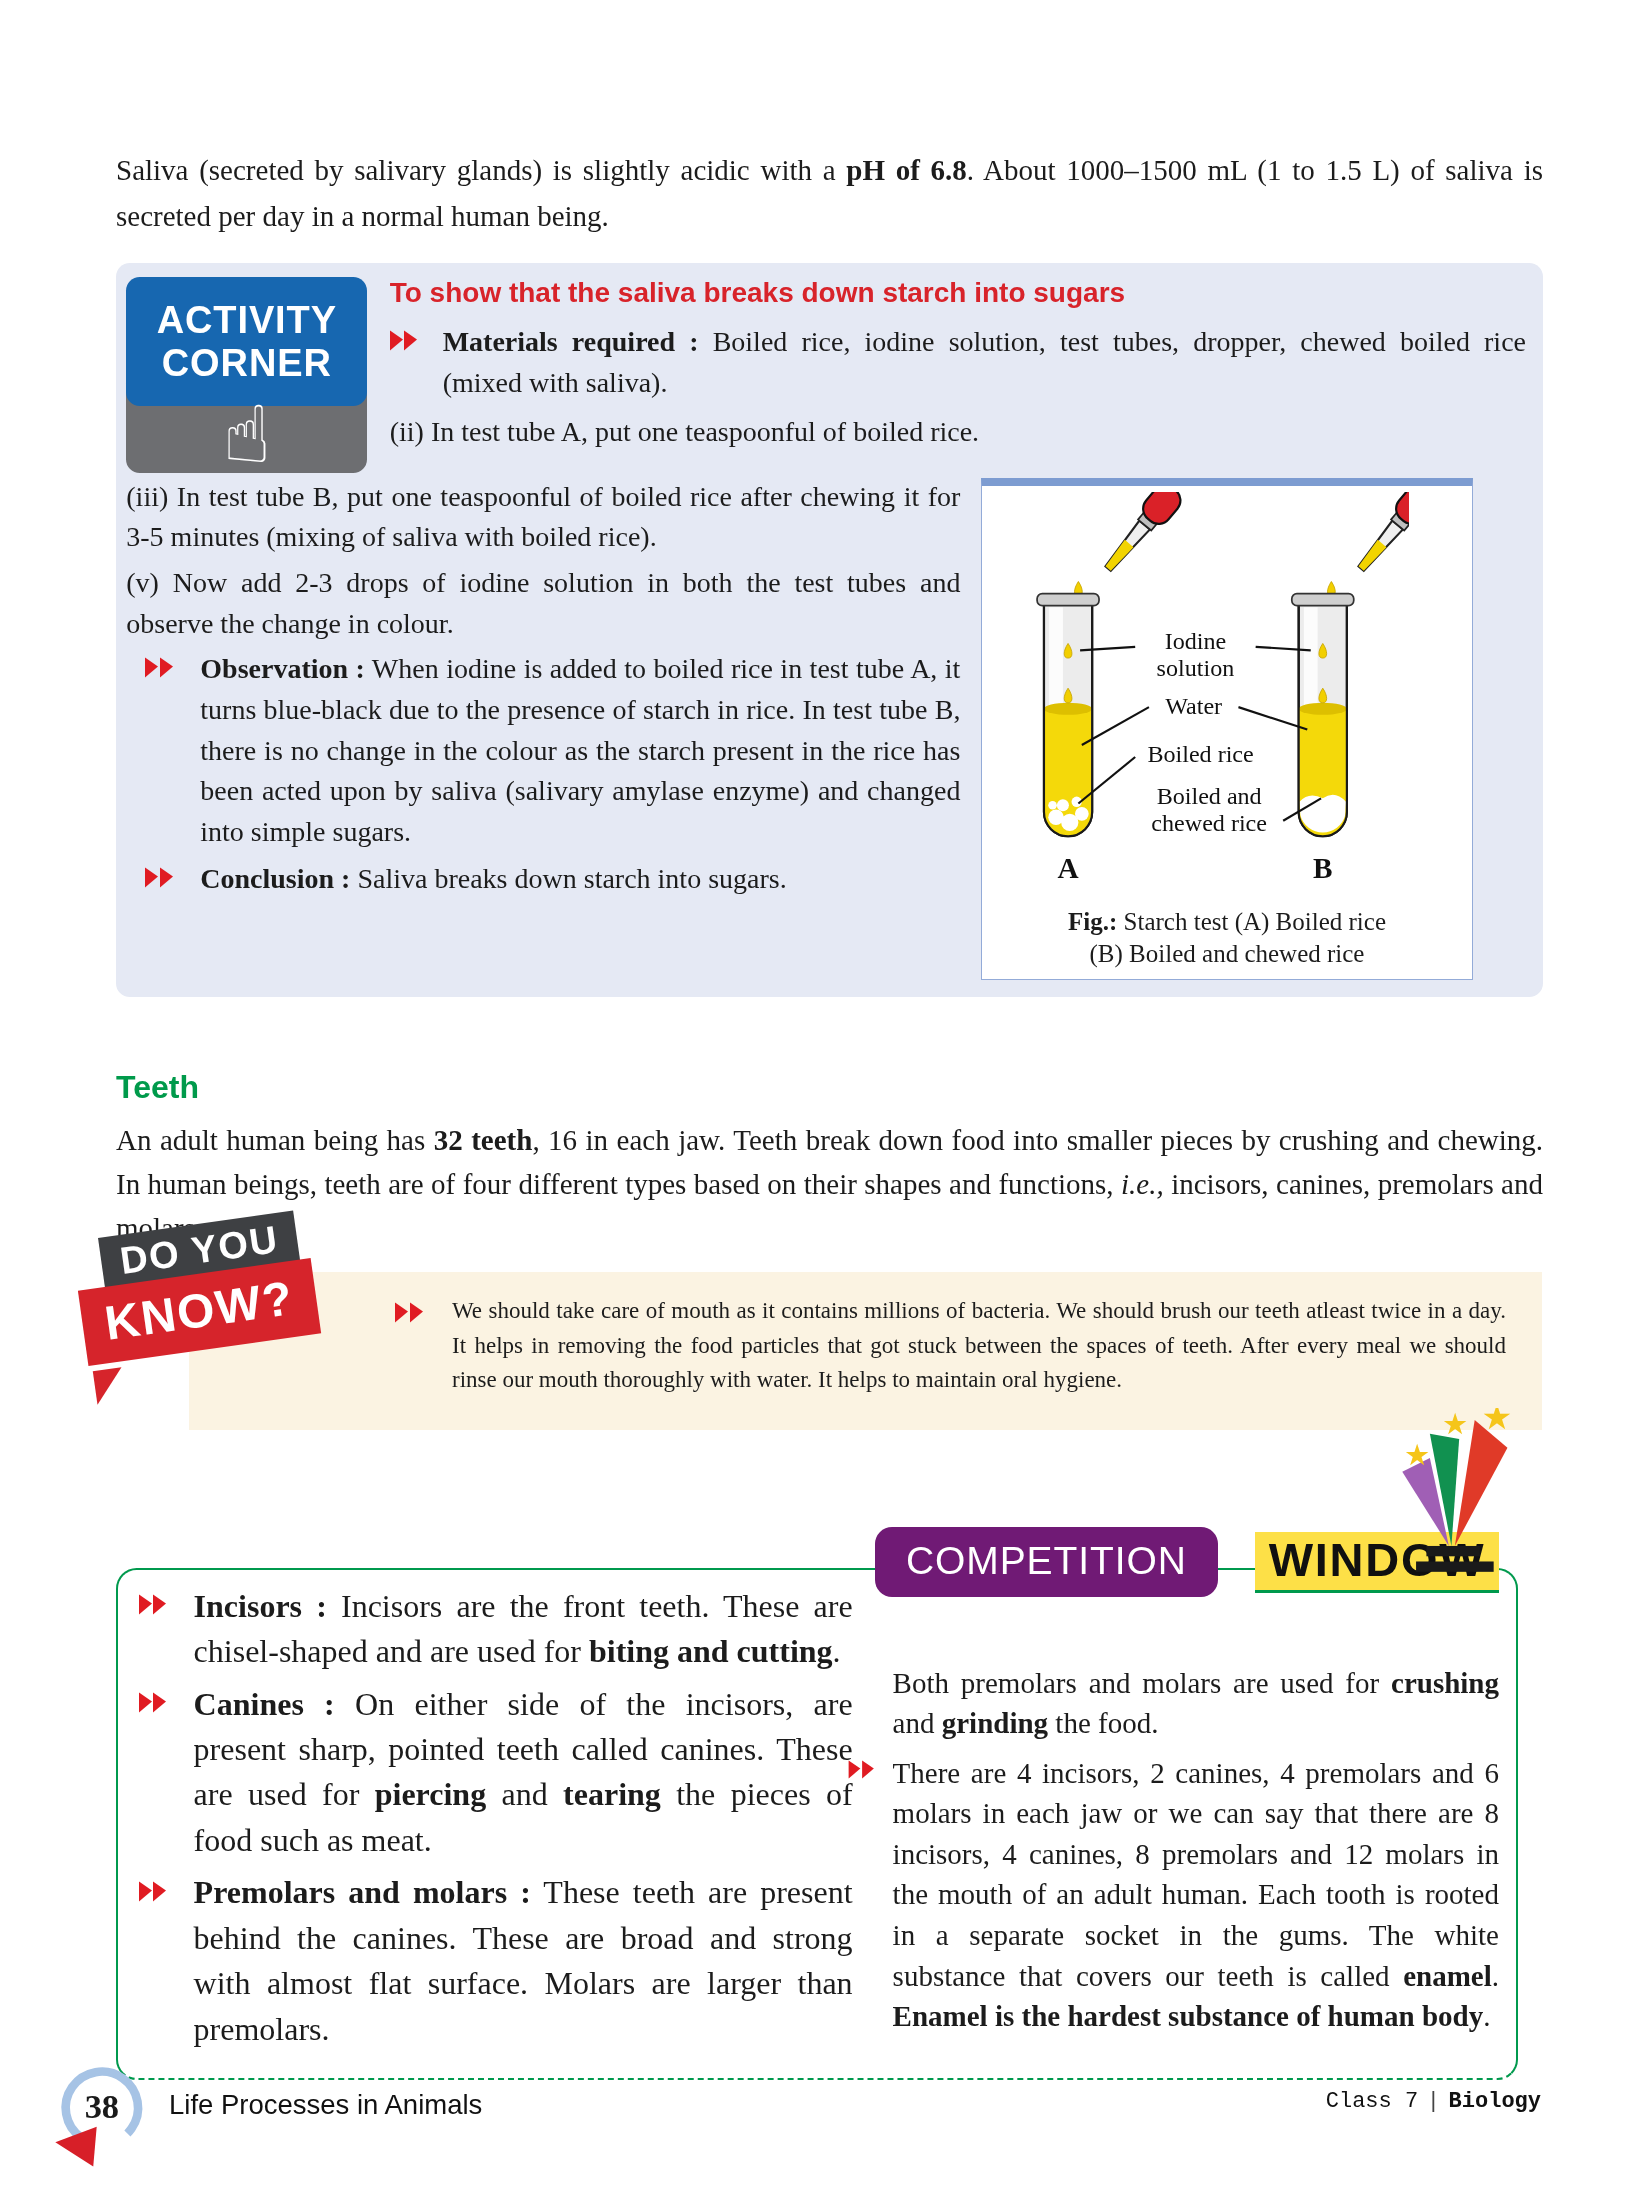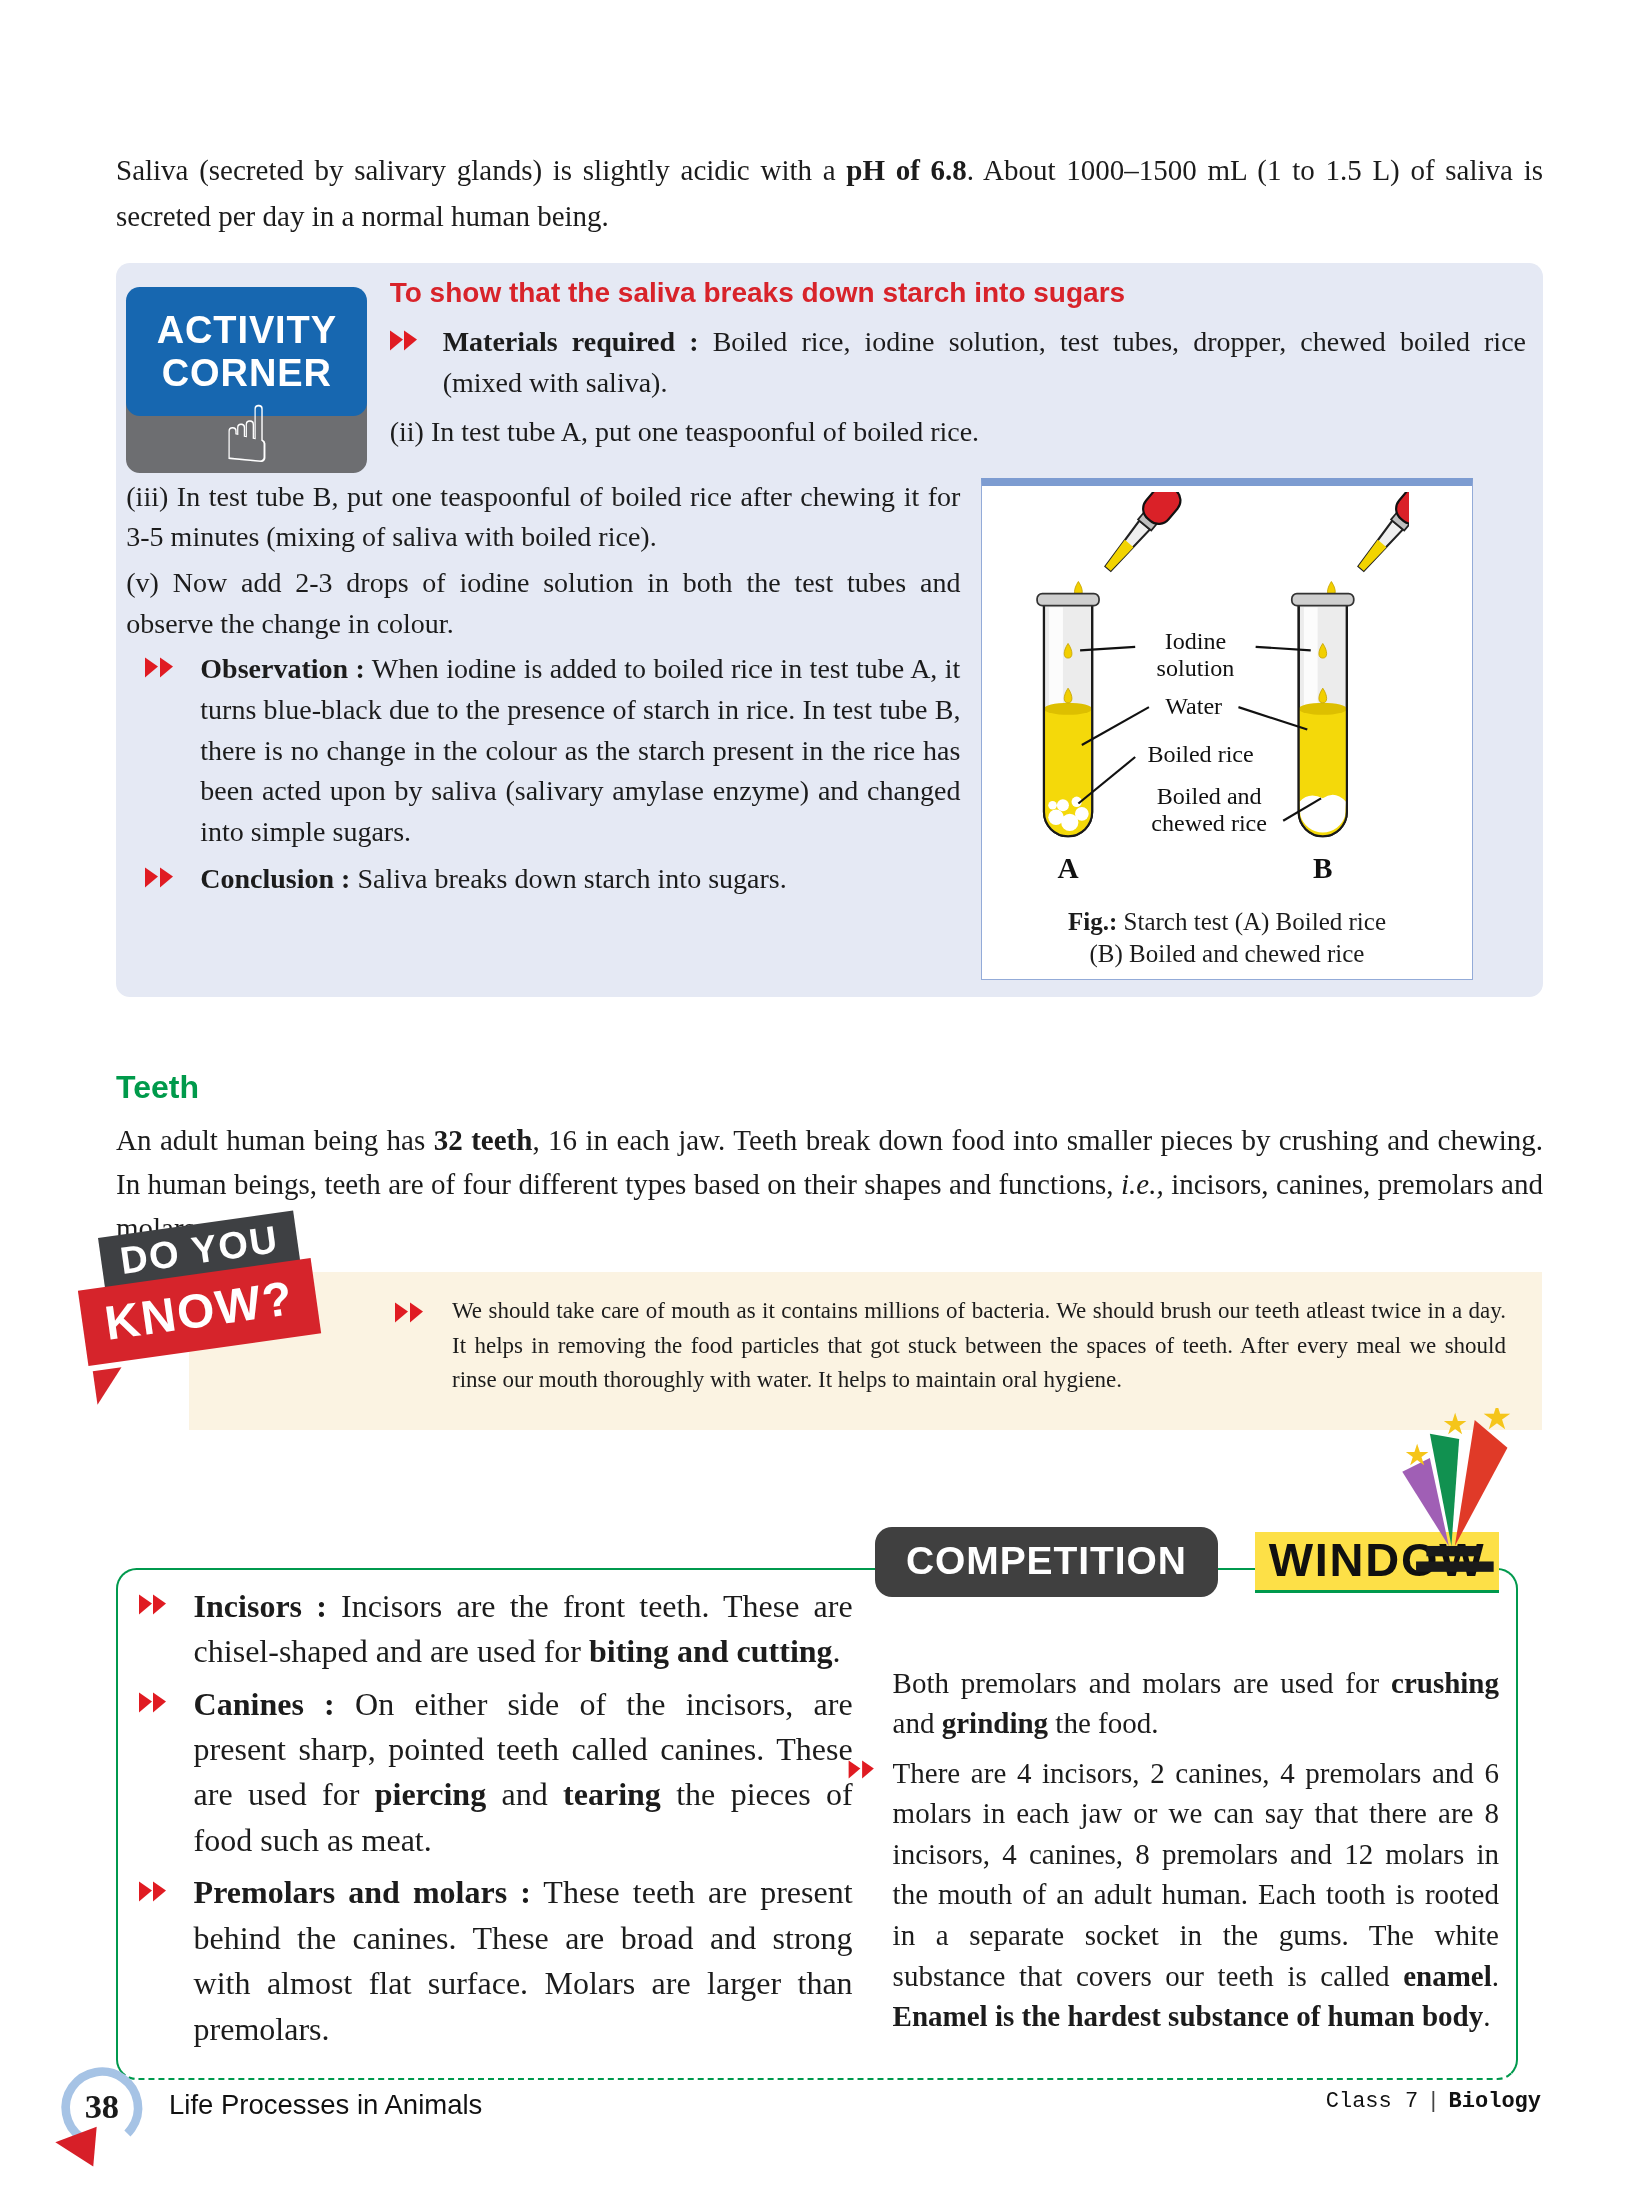--- a/index.html
+++ b/index.html
@@ -11,21 +11,21 @@
   .intro { position:absolute; left:116px; top:148px; width:1427px;
            font-size:29px; line-height:1.58; text-align:justify; }
 
   
   .activity { position:absolute; left:116px; top:263px; width:1427px;
               background:#e5e9f4; border-radius:13.8px; padding:10.3px 17px 17px 10.3px; }
   .act-head { display:flex; gap:22.4px; }
   .act-badge { position:relative; width:241px; height:200px; flex:none; }
   .act-badge .gray { position:absolute; left:0; bottom:0; width:100%; height:103px;
                      background:#6d6e71; border-radius:13.8px; }
-  .act-badge .blue { position:absolute; left:0; top:14px; width:100%; height:129px;
+  .act-badge .blue { position:absolute; left:0; top:4px; width:100%; height:129px;
                      background:#1767b0; border-radius:13.8px;
                      display:flex; flex-direction:column; align-items:center; justify-content:center;
                      font-family:"Liberation Sans", sans-serif; font-weight:bold;
                      font-size:38px; color:#fff; line-height:1.12; letter-spacing:0.9px; }
   .act-badge .hand { position:absolute; left:50%; transform:translateX(-50%); bottom:-1.7px;
                      font-size:79px; color:#fff; z-index:2; line-height:1;
                      font-family:"DejaVu Sans", sans-serif; }
   .act-right { flex:1; min-width:0; }
   .act-title { font-family:"Liberation Sans", sans-serif; font-weight:bold;
                font-size:28px; color:#d8232a; margin:3.4px 0 13.8px 0; }
@@ -66,22 +66,22 @@
             padding:8.6px 22.4px 12px; transform:rotate(-8deg); letter-spacing:1.7px; }
   .dyk-tail { position:absolute; left:15.5px; top:145px; width:0; height:0;
               border-left:29px solid #d6242b; border-bottom:34px solid transparent;
               transform:rotate(-8deg); }
   .dyk-text { font-size:23px; line-height:1.5; text-align:justify; }
 
   
   .comp { position:absolute; left:116px; top:1568px; width:1402px;
           border:2.6px solid #00994d; border-bottom:2.6px dashed #00994d; border-radius:20.6px;
           padding:13.8px 17px 19px 20.6px; display:flex; gap:40px; }
-  .comp-badge { position:absolute; top:-43px; left:757px; background:#404040; color:#fff;
-                font-family:"Liberation Sans", sans-serif; font-weight:bold; font-size:39px;
+  .comp-badge { position:absolute; top:-43px; left:757px; background:#701a75; color:#fff;
+                font-family:"Liberation Sans", sans-serif; font-weight:normal; font-size:39px;
                 padding:12px 31px 13.8px; border-radius:17px; letter-spacing:0.9px; z-index:2; }
   .comp-title { position:absolute; top:-38px; left:1137px; background:#fde047; color:#101010;
                 font-family:"Liberation Sans", sans-serif; font-weight:bold; font-size:47px;
                 padding:0 13.8px 3.4px; border-bottom:3.4px solid #00994d; letter-spacing:1.7px; z-index:1; }
   .comp-trophy { position:absolute; top:-162px; right:-6.9px; z-index:1; }
   .col-left { width:714px; flex:none; font-size:32px; line-height:1.42; text-align:justify; }
   .col-left .bullet { margin-bottom:6.9px; padding-left:55px; }
   .col-left .mk { top:10.3px; }
   .col-right { flex:1; min-width:0; padding-top:79px; font-size:29px; line-height:1.4;
                text-align:justify; }

